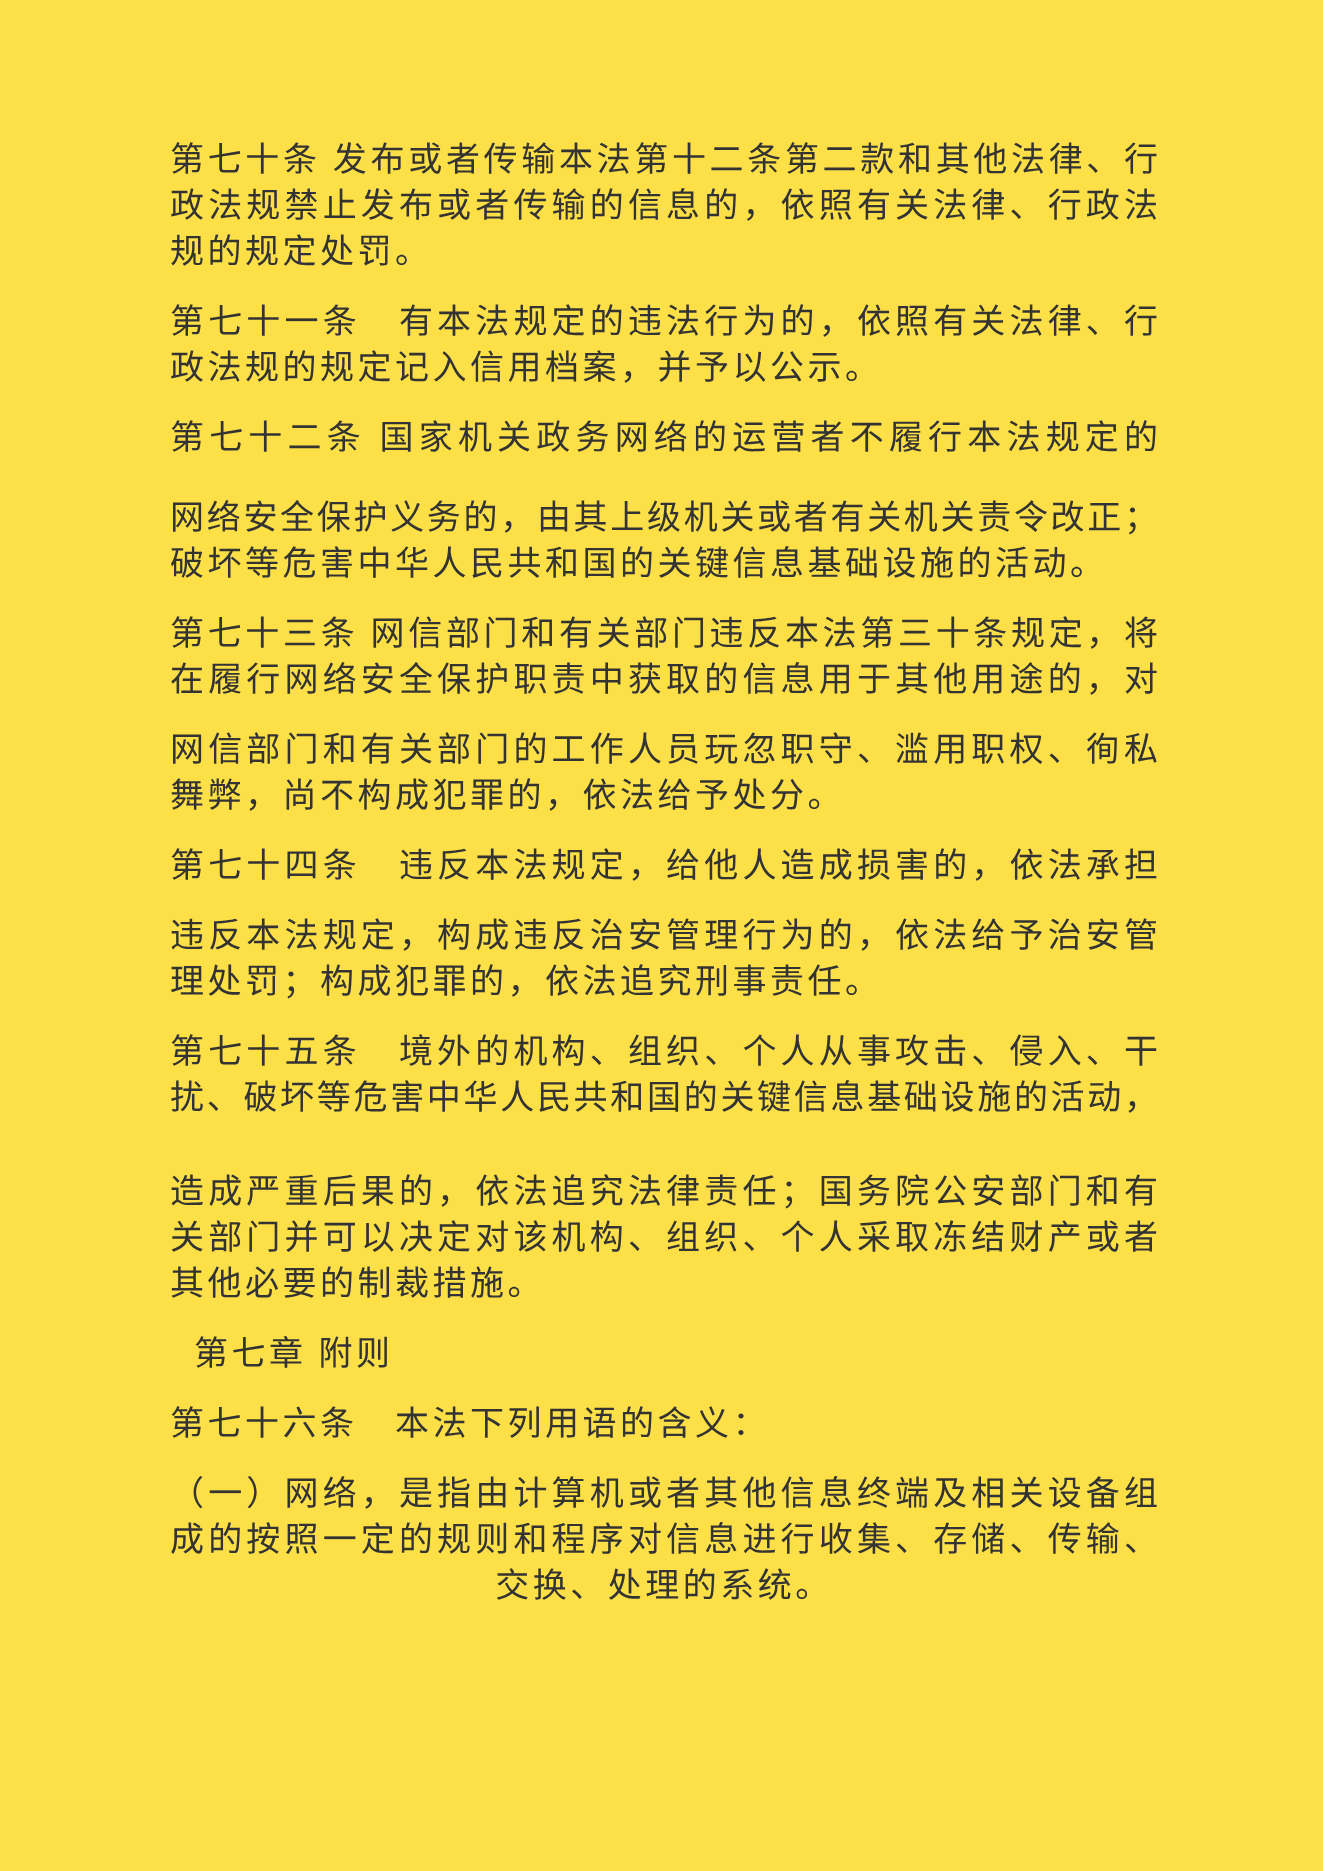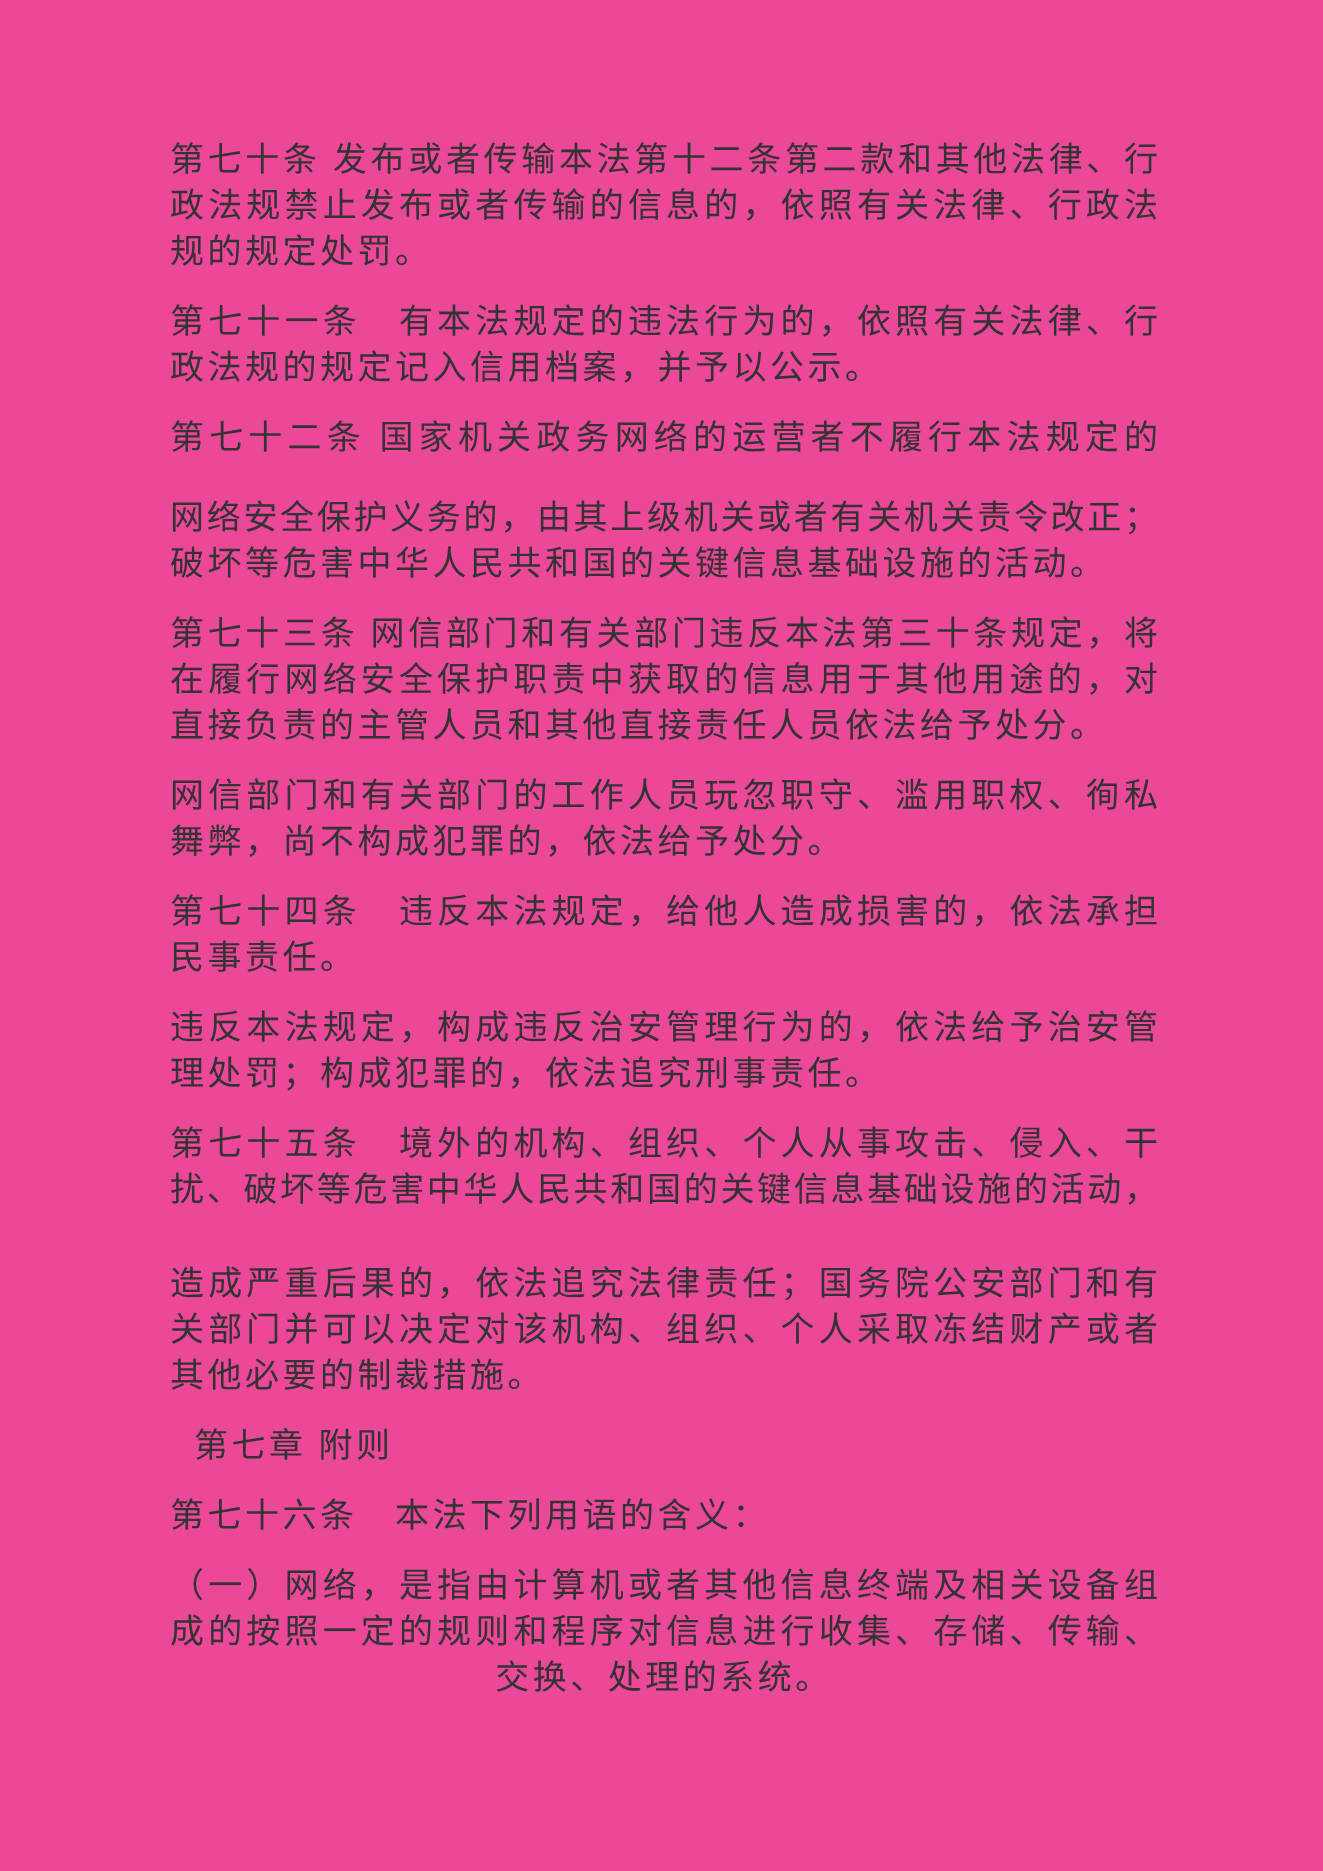--- a/index.html
+++ b/index.html
@@ -39,48 +39,46 @@
 
   
   .line.end {
     text-align: left;
     letter-spacing: 3.5px;
   }
 </style>
 </head>
 <body>
 
-<div class="page" style="background: #ec4899;">
+<div class="page" style="background: #fde047;">
   <div class="text-block">
       <div class="para">
         <div class="line fill" style="color: rgb(51, 51, 51);">第七十条 发布或者传输本法第十二条第二款和其他法律、行</div>
         <div class="line fill" style="color: rgb(51, 51, 51);">政法规禁止发布或者传输的信息的，依照有关法律、行政法</div>
         <div class="line end" style="color: rgb(51, 51, 51);">规的规定处罚。</div>
       </div>
       <div class="para">
         <div class="line fill" style="color: rgb(51, 51, 51);">第七十一条　有本法规定的违法行为的，依照有关法律、行</div>
         <div class="line end" style="color: rgb(51, 51, 51);">政法规的规定记入信用档案，并予以公示。</div>
       </div>
       <div class="para">
         <div class="line fill" style="color: rgb(51, 51, 51);">第七十二条 国家机关政务网络的运营者不履行本法规定的</div>
         <div class="line fill" style="color: rgb(51, 51, 51); margin-top: 34px;">网络安全保护义务的，由其上级机关或者有关机关责令改正；</div>
         <div class="line end" style="color: rgb(51, 51, 51);">破坏等危害中华人民共和国的关键信息基础设施的活动。</div>
       </div>
       <div class="para">
         <div class="line fill" style="color: rgb(51, 51, 51);">第七十三条 网信部门和有关部门违反本法第三十条规定，将</div>
         <div class="line fill" style="color: rgb(51, 51, 51);">在履行网络安全保护职责中获取的信息用于其他用途的，对</div>
-        <div class="line end" style="color: rgb(51, 51, 51);">直接负责的主管人员和其他直接责任人员依法给予处分。</div>
       </div>
       <div class="para">
         <div class="line fill" style="color: rgb(51, 51, 51);">网信部门和有关部门的工作人员玩忽职守、滥用职权、徇私</div>
         <div class="line end" style="color: rgb(51, 51, 51);">舞弊，尚不构成犯罪的，依法给予处分。</div>
       </div>
       <div class="para">
         <div class="line fill" style="color: rgb(51, 51, 51);">第七十四条　违反本法规定，给他人造成损害的，依法承担</div>
-        <div class="line end" style="color: rgb(51, 51, 51);">民事责任。</div>
       </div>
       <div class="para">
         <div class="line fill" style="color: rgb(51, 51, 51);">违反本法规定，构成违反治安管理行为的，依法给予治安管</div>
         <div class="line end" style="color: rgb(51, 51, 51);">理处罚；构成犯罪的，依法追究刑事责任。</div>
       </div>
       <div class="para">
         <div class="line fill" style="color: rgb(51, 51, 51);">第七十五条　境外的机构、组织、个人从事攻击、侵入、干</div>
         <div class="line fill" style="color: rgb(51, 51, 51);">扰、破坏等危害中华人民共和国的关键信息基础设施的活动，</div>
         <div class="line fill" style="color: rgb(51, 51, 51); margin-top: 48px;">造成严重后果的，依法追究法律责任；国务院公安部门和有</div>
         <div class="line fill" style="color: rgb(51, 51, 51);">关部门并可以决定对该机构、组织、个人采取冻结财产或者</div>

